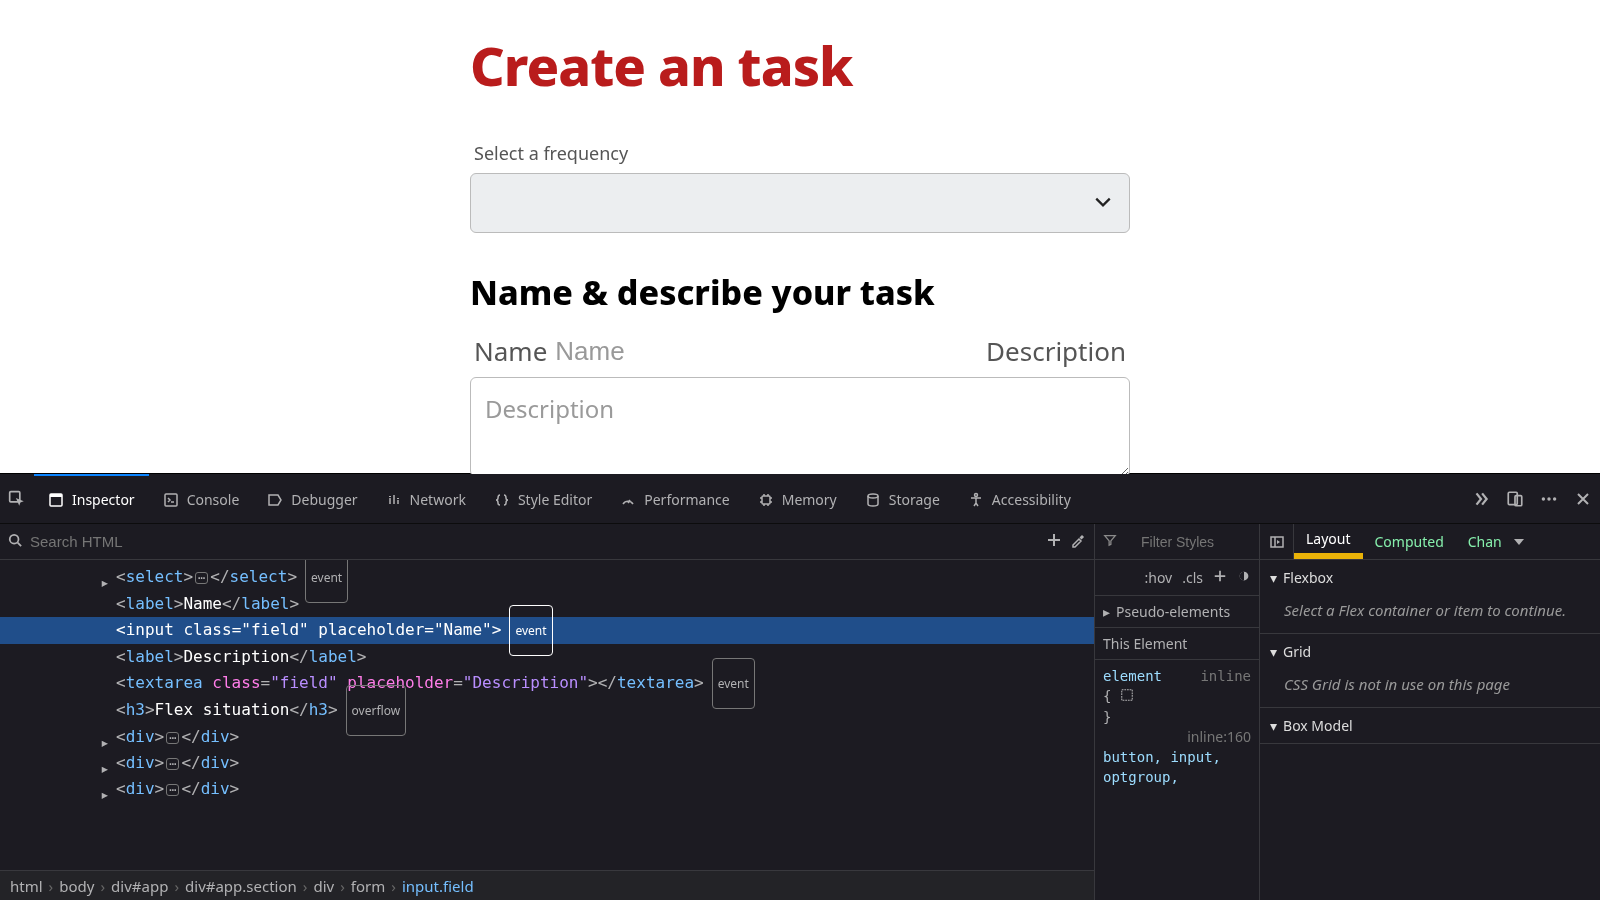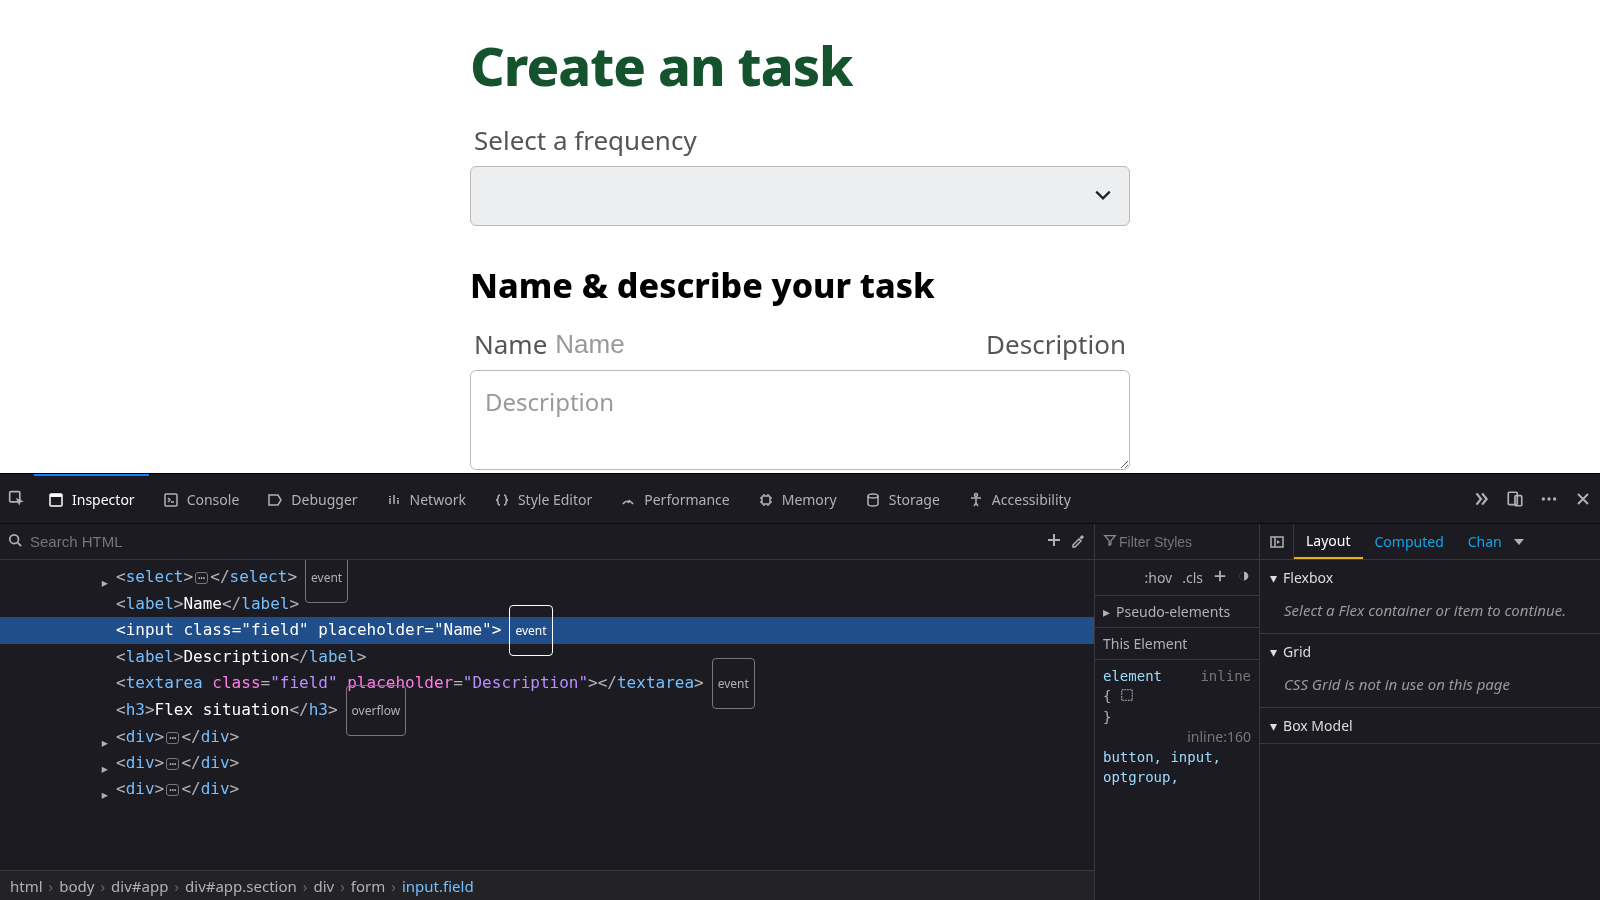--- a/index.html
+++ b/index.html
@@ -1,20 +1,20 @@
 <!DOCTYPE html>
 <html><head>
 <meta charset="utf-8">
 <style>
   * { box-sizing: border-box; margin: 0; padding: 0; }
   html, body { width: 1600px; height: 900px; font-family: system-ui, -apple-system, "Segoe UI", Roboto, sans-serif; background:#fff; overflow:hidden; }
   .page { width:1600px; height:473px; }
   .content { width: 660px; margin: 0 auto; padding-top: 28px; }
-  .content h1 { font-size: 54px; font-weight: 800; letter-spacing: -1px; color:#14532d; margin-bottom: 20px; }
-  .content .lbl { font-size: 26px; color:#555; margin: 10px 0 8px 4px; display:block; }
+  .content h1 { font-size: 54px; font-weight: 800; letter-spacing: -1px; color:#b91c1c; margin-bottom: 39px; }
+  .content .lbl { font-size: 18px; color:#555; margin: 10px 0 8px 4px; display:block; }
   .select-wrap { position:relative; }
   select.freq { width:100%; height:60px; border:1px solid #bbb; border-radius:6px; background:#eceef0; font-size:18px; padding:0 14px; appearance:none; }
   .select-wrap .chev { position:absolute; right:18px; top:20px; pointer-events:none; }
   .content h2 { font-size: 34px; font-weight: 800; margin: 36px 0 18px 0; color:#000; }
   .row-labels { display:flex; align-items:center; margin:0 4px 8px 4px; }
   .row-labels .l-name { font-size:26px; color:#555; }
   .row-labels .inline-input { border:none; outline:none; font-size:26px; color:#555; margin-left:8px; width:240px; background:transparent; }
   .row-labels .inline-input::placeholder { color:#999; }
   .row-labels .spacer { flex:1; }
   .row-labels .l-desc { font-size:26px; color:#555; }
@@ -56,27 +56,27 @@
   .dt-mid .sec-h { color:#b1b1b3; }
   .dt-mid .pseudo { display:flex; align-items:flex-start; gap:6px; padding:6px 8px; border-bottom:1px solid #38383d; color:#b1b1b3;}
   .dt-mid .rules { padding:6px 8px; font-family: Menlo, Consolas, monospace; font-size:14px; line-height:20px;}
   .dt-mid .rules .sel2 { color:#9cdcfe; }
   .dt-mid .rules .inline { color:#777; float:right; }
   .dt-mid .rules .src { text-align:right; color:#777; font-family: system-ui; }
   .dt-mid .rules .brace { color:#b1b1b3; }
 
   .dt-right { width:340px; display:flex; flex-direction:column; }
   .dt-right .rtabs { height:36px; display:flex; align-items:stretch; border-bottom:1px solid #38383d; }
-  .dt-right .rtab { padding:0 12px; display:flex; align-items:center; color:#0ea5e9; cursor:pointer; }
-  .dt-right .rtab.active { color:#fff; border-bottom:2px solid #eab308; }
+  .dt-right .rtab { padding:0 12px; display:flex; align-items:center; color:#86efac; cursor:pointer; }
+  .dt-right .rtab.active { color:#fff; border-bottom:6px solid #eab308; }
   .dt-right .rtabs .iconbox { width:34px; display:flex; align-items:center; justify-content:center; border-right:1px solid #38383d;}
   .dt-right .panel-sec { border-bottom:1px solid #38383d; }
   .dt-right .panel-sec .hd { display:flex; align-items:center; gap:6px; padding:8px 10px; color:#ddd; }
   .dt-right .panel-sec .bd { padding:4px 14px 12px 24px; color:#9a9a9a; font-style:italic; font-size:15px; line-height:22px;}
-  .styles-toolbar { height:36px; border-bottom:1px solid #38383d; display:flex; align-items:center; padding:0 8px; gap:2px; color:#8a8a8a;}
+  .styles-toolbar { height:36px; border-bottom:1px solid #38383d; display:flex; align-items:center; padding:0 8px; gap:24px; color:#8a8a8a;}
   .styles-toolbar input { flex:1; background:transparent; border:none; outline:none; color:#b1b1b3; font-size:14px; min-width:0;}
   .dt-mid2-toolbar { height:36px; border-bottom:1px solid #38383d; display:flex; align-items:center; justify-content:flex-end; gap:10px; padding:0 8px; color:#b1b1b3; font-size:14px;}
   .mono { font-family: Menlo, Consolas, monospace; }
 </style>
 </head>
 <body>
 
 <div class="page">
   <div class="content">
     <h1>Create an task</h1>

